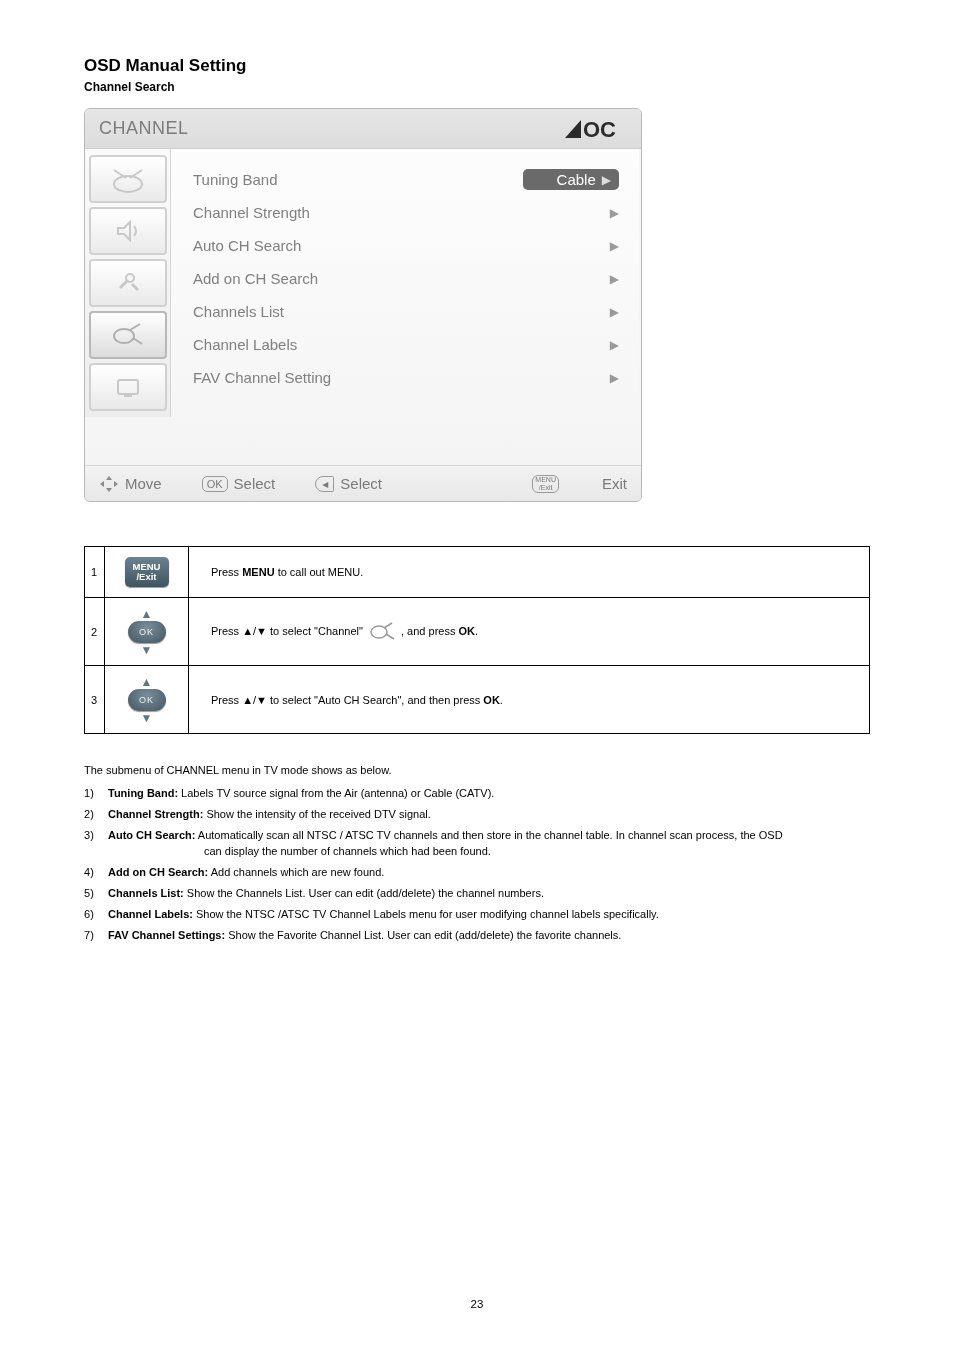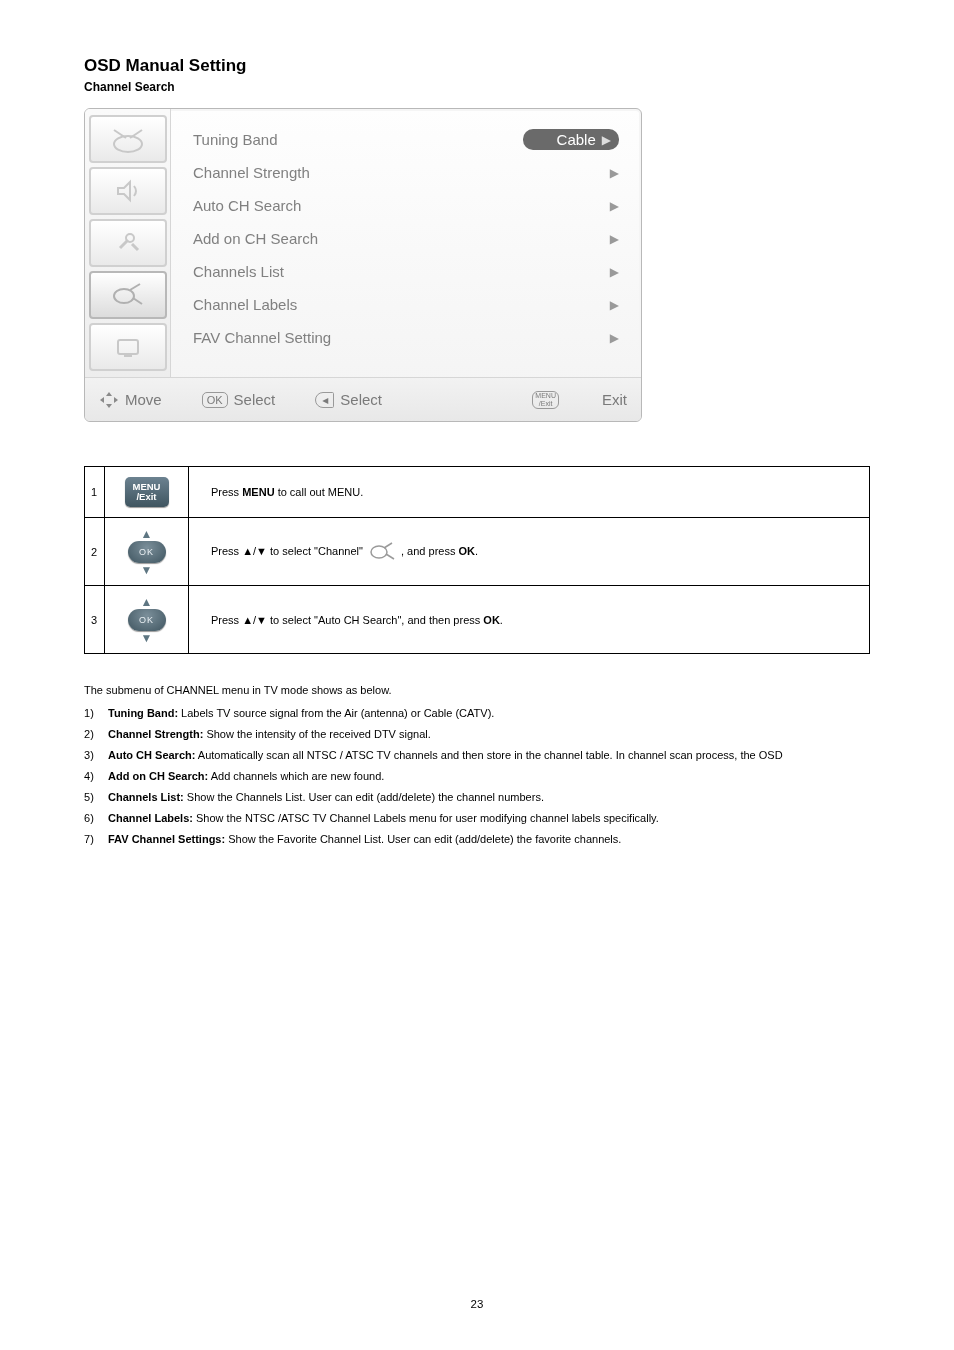--- a/index.html
+++ b/index.html
@@ -74,39 +74,40 @@
     display: flex;
     justify-content: flex-end;
     align-items: center;
     gap: 6px;
     color: #808080;
     font-size: 15px;
   }
   .osd-row.highlight .value {
     background: #6a6a6a;
     color: #fff;
-    border-radius: 10px;
+    border-radius: 5px;
     padding: 2px 8px;
     width: auto;
     min-width: 96px;
     justify-content: flex-end;
   }
   .arrow { font-size: 12px; color: #9a9a9a; }
   .osd-row.highlight .arrow { color: #ddd; }
 
   .osd-footer {
-    height: 44px;
+    height: 36px;
     border-top: 1px solid #d6d6d6;
     background: linear-gradient(#f2f2f2, #e8e8e8);
     display: flex;
     align-items: center;
     gap: 40px;
     padding: 0 14px;
     font-size: 15px;
     color: #7a7a7a;
+    margin-top: 48px;
   }
   .osd-footer .hint { display: flex; align-items: center; gap: 6px; }
   .osd-footer .hint.last { margin-left: auto; gap: 43px; }
   .keycap {
     font-size: 14px;
     color: #7a7a7a;
     display: inline-flex;
     align-items: center;
   }
   .move-icon svg { display: block; }
@@ -205,20 +206,29 @@
     color: #000;
   }
 </style>
 </head>
 <body>
 
 <h1>OSD Manual Setting</h1>
 <h2>Channel Search</h2>
 
 <div class="osd">
+  <div class="osd-header">
+    <span class="title">CHANNEL</span>
+    <span class="brand">
+      <svg width="64" height="22" viewBox="0 0 64 22">
+        <path d="M2 20 L18 2 L18 20 Z" fill="#2b2b2b"></path>
+        <text x="20" y="19" font-family="Arial Black, Arial" font-weight="900" font-size="22" fill="#2b2b2b">OC</text>
+      </svg>
+    </span>
+  </div>
   <div class="osd-body">
     <div class="osd-side">
       <div class="tile">
         <svg width="40" height="30" viewBox="0 0 40 30">
             <ellipse cx="20" cy="20" rx="14" ry="8" fill="none" stroke="#c8c8c8" stroke-width="2"></ellipse>
             <line x1="6" y1="6" x2="18" y2="14" stroke="#c8c8c8" stroke-width="2"></line>
             <line x1="34" y1="6" x2="22" y2="14" stroke="#c8c8c8" stroke-width="2"></line>
           </svg>
       </div>
       <div class="tile">
@@ -373,20 +383,20 @@
     </td>
   </tr>
 </tbody>
   </table>
 
 <p class="intro">The submenu of CHANNEL menu in TV mode shows as below.</p>
 
 <ol class="desc">
   <li><b>Tuning Band:</b><span> Labels TV source signal from the Air (antenna) or Cable (CATV).</span></li>
   <li><b>Channel Strength:</b><span> Show the intensity of the received DTV signal.</span></li>
-  <li><b>Auto CH Search:</b><span> Automatically scan all NTSC / ATSC TV channels and then store in the channel table. In channel scan process, the OSD</span></li>
+  <li><b>Auto CH Search:</b><span> Automatically scan all NTSC / ATSC TV channels and then store in the channel table. In channel scan process, the OSD</span><span class="indent">can display the number of channels which had been found.</span></li>
   <li><b>Add on CH Search:</b><span> Add channels which are new found.</span></li>
   <li><b>Channels List:</b><span> Show the Channels List. User can edit (add/delete) the channel numbers.</span></li>
   <li><b>Channel Labels:</b><span> Show the NTSC /ATSC TV Channel Labels menu for user modifying channel labels specifically.</span></li>
   <li><b>FAV Channel Settings:</b><span> Show the Favorite Channel List. User can edit (add/delete) the favorite channels.</span></li>
 </ol>
 
 <div class="page-num">23</div>
 
 </body></html>

